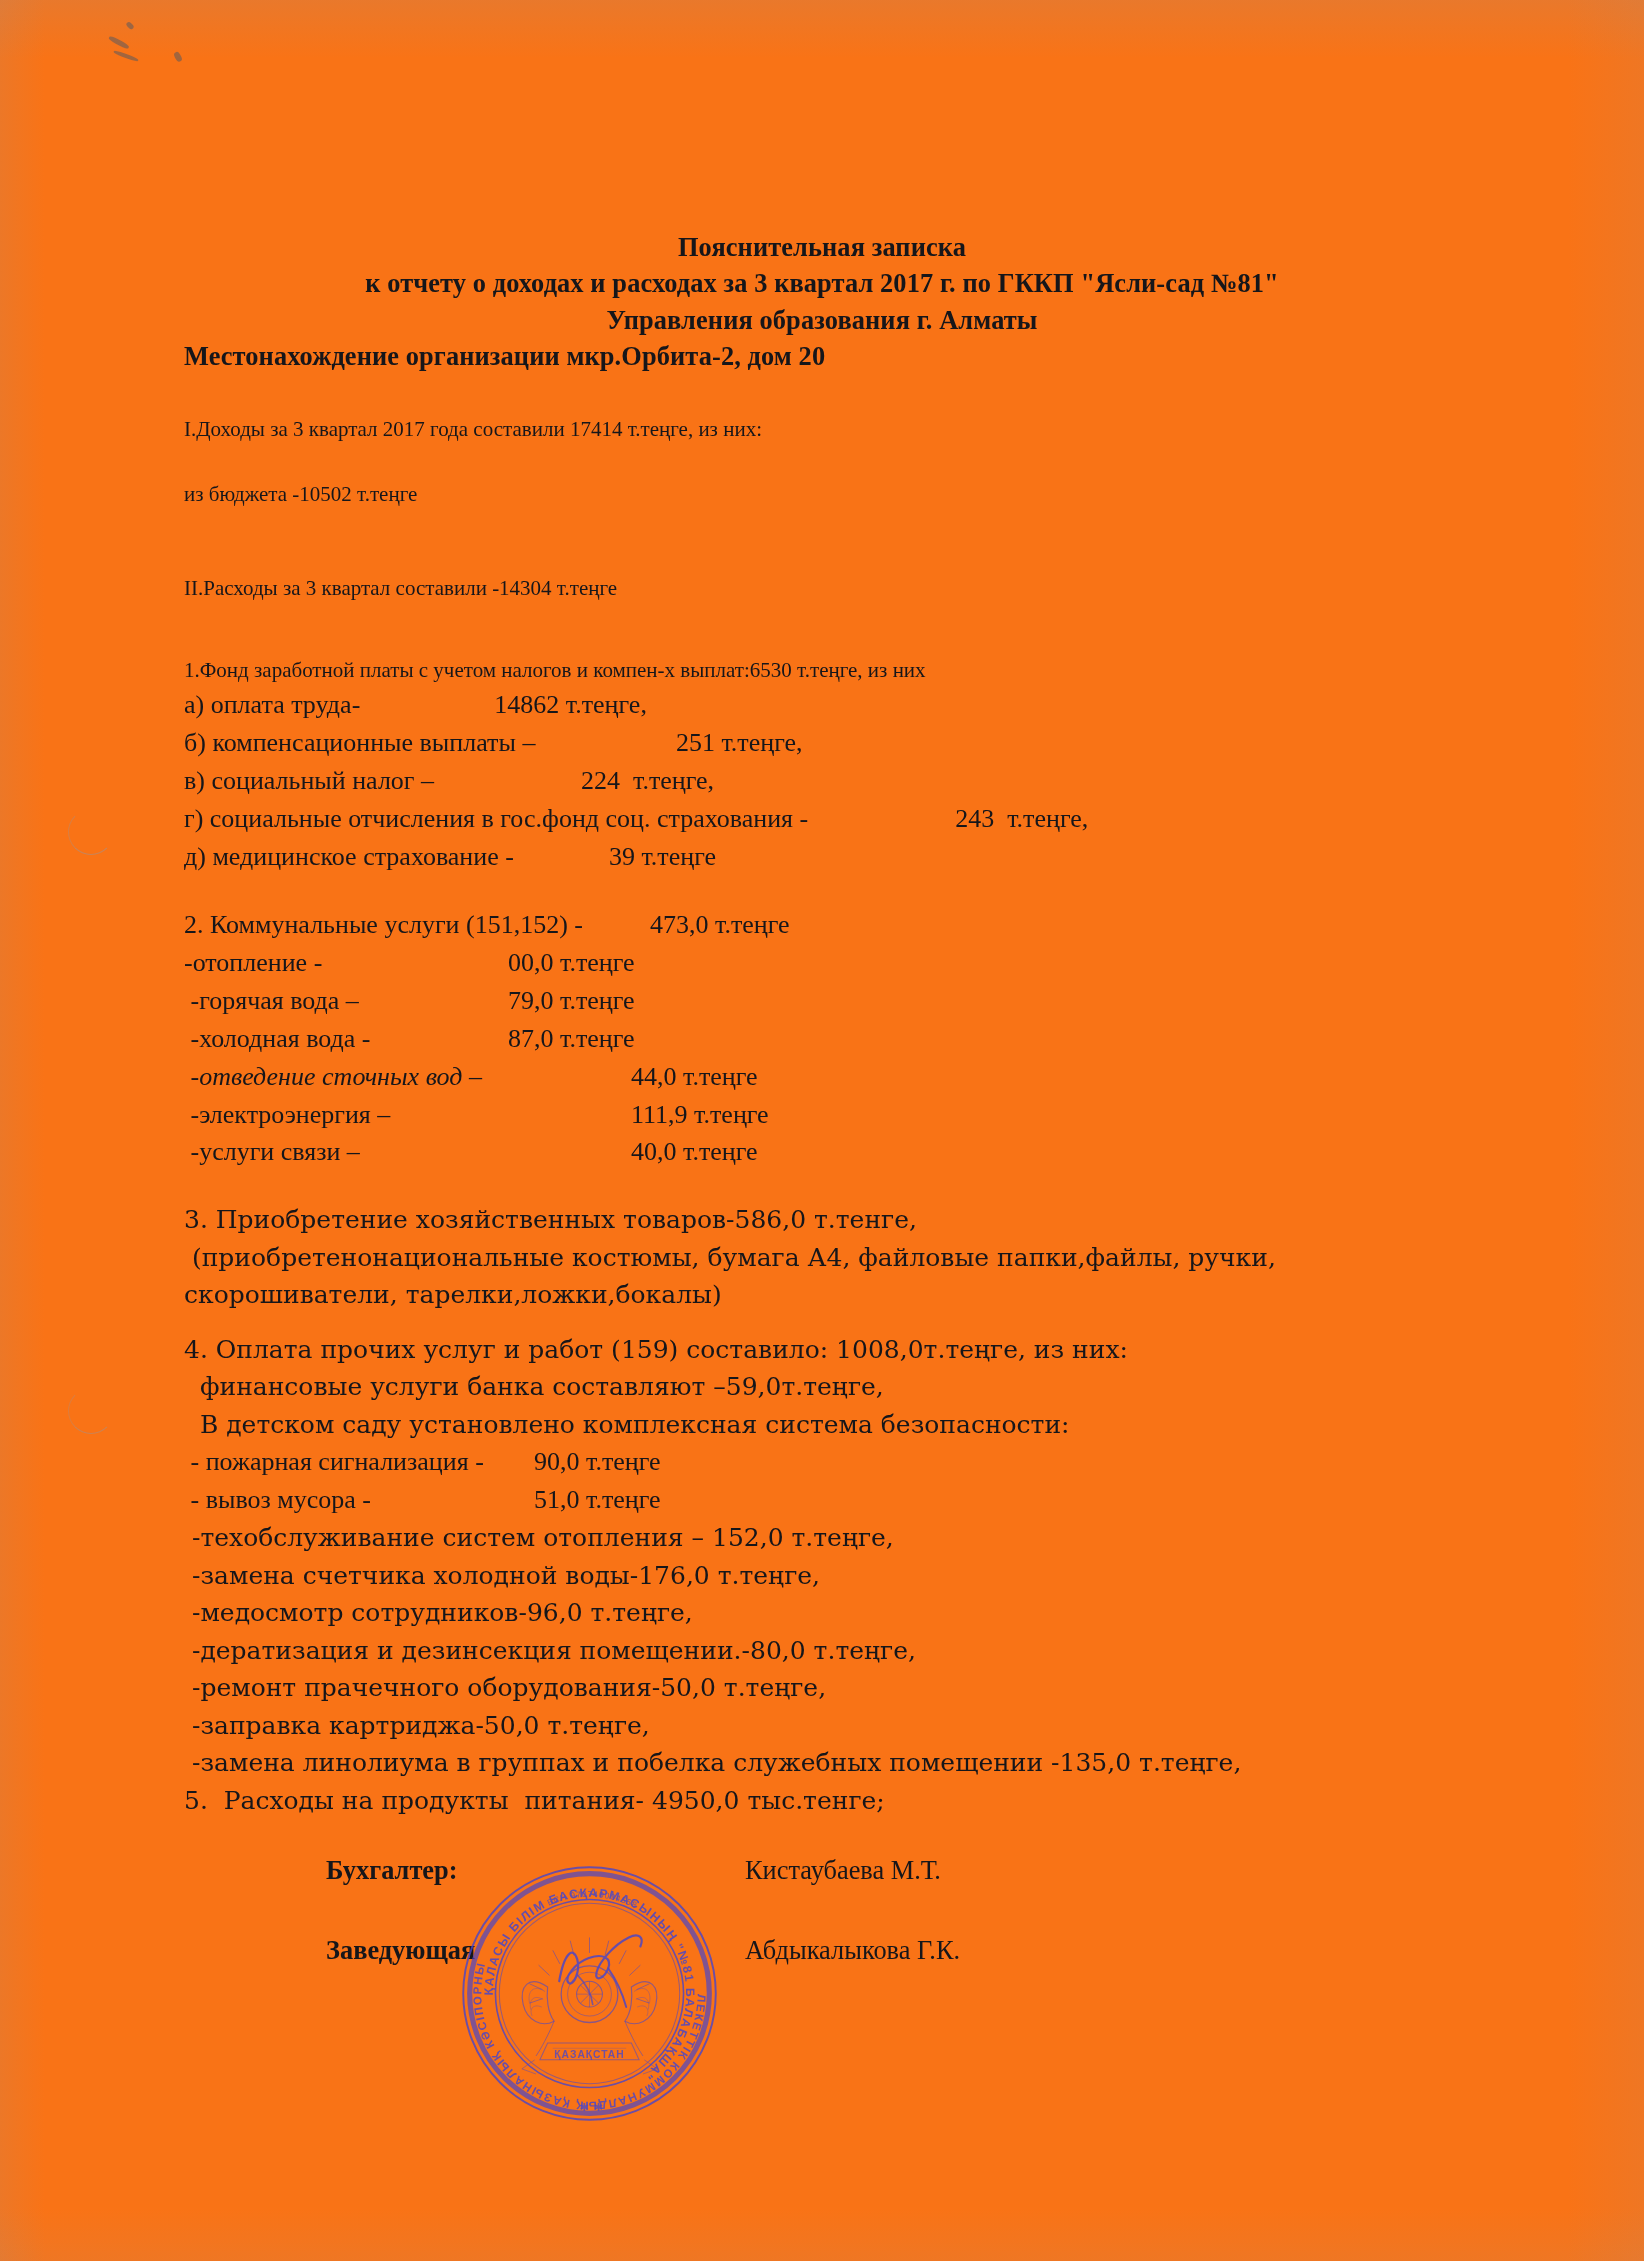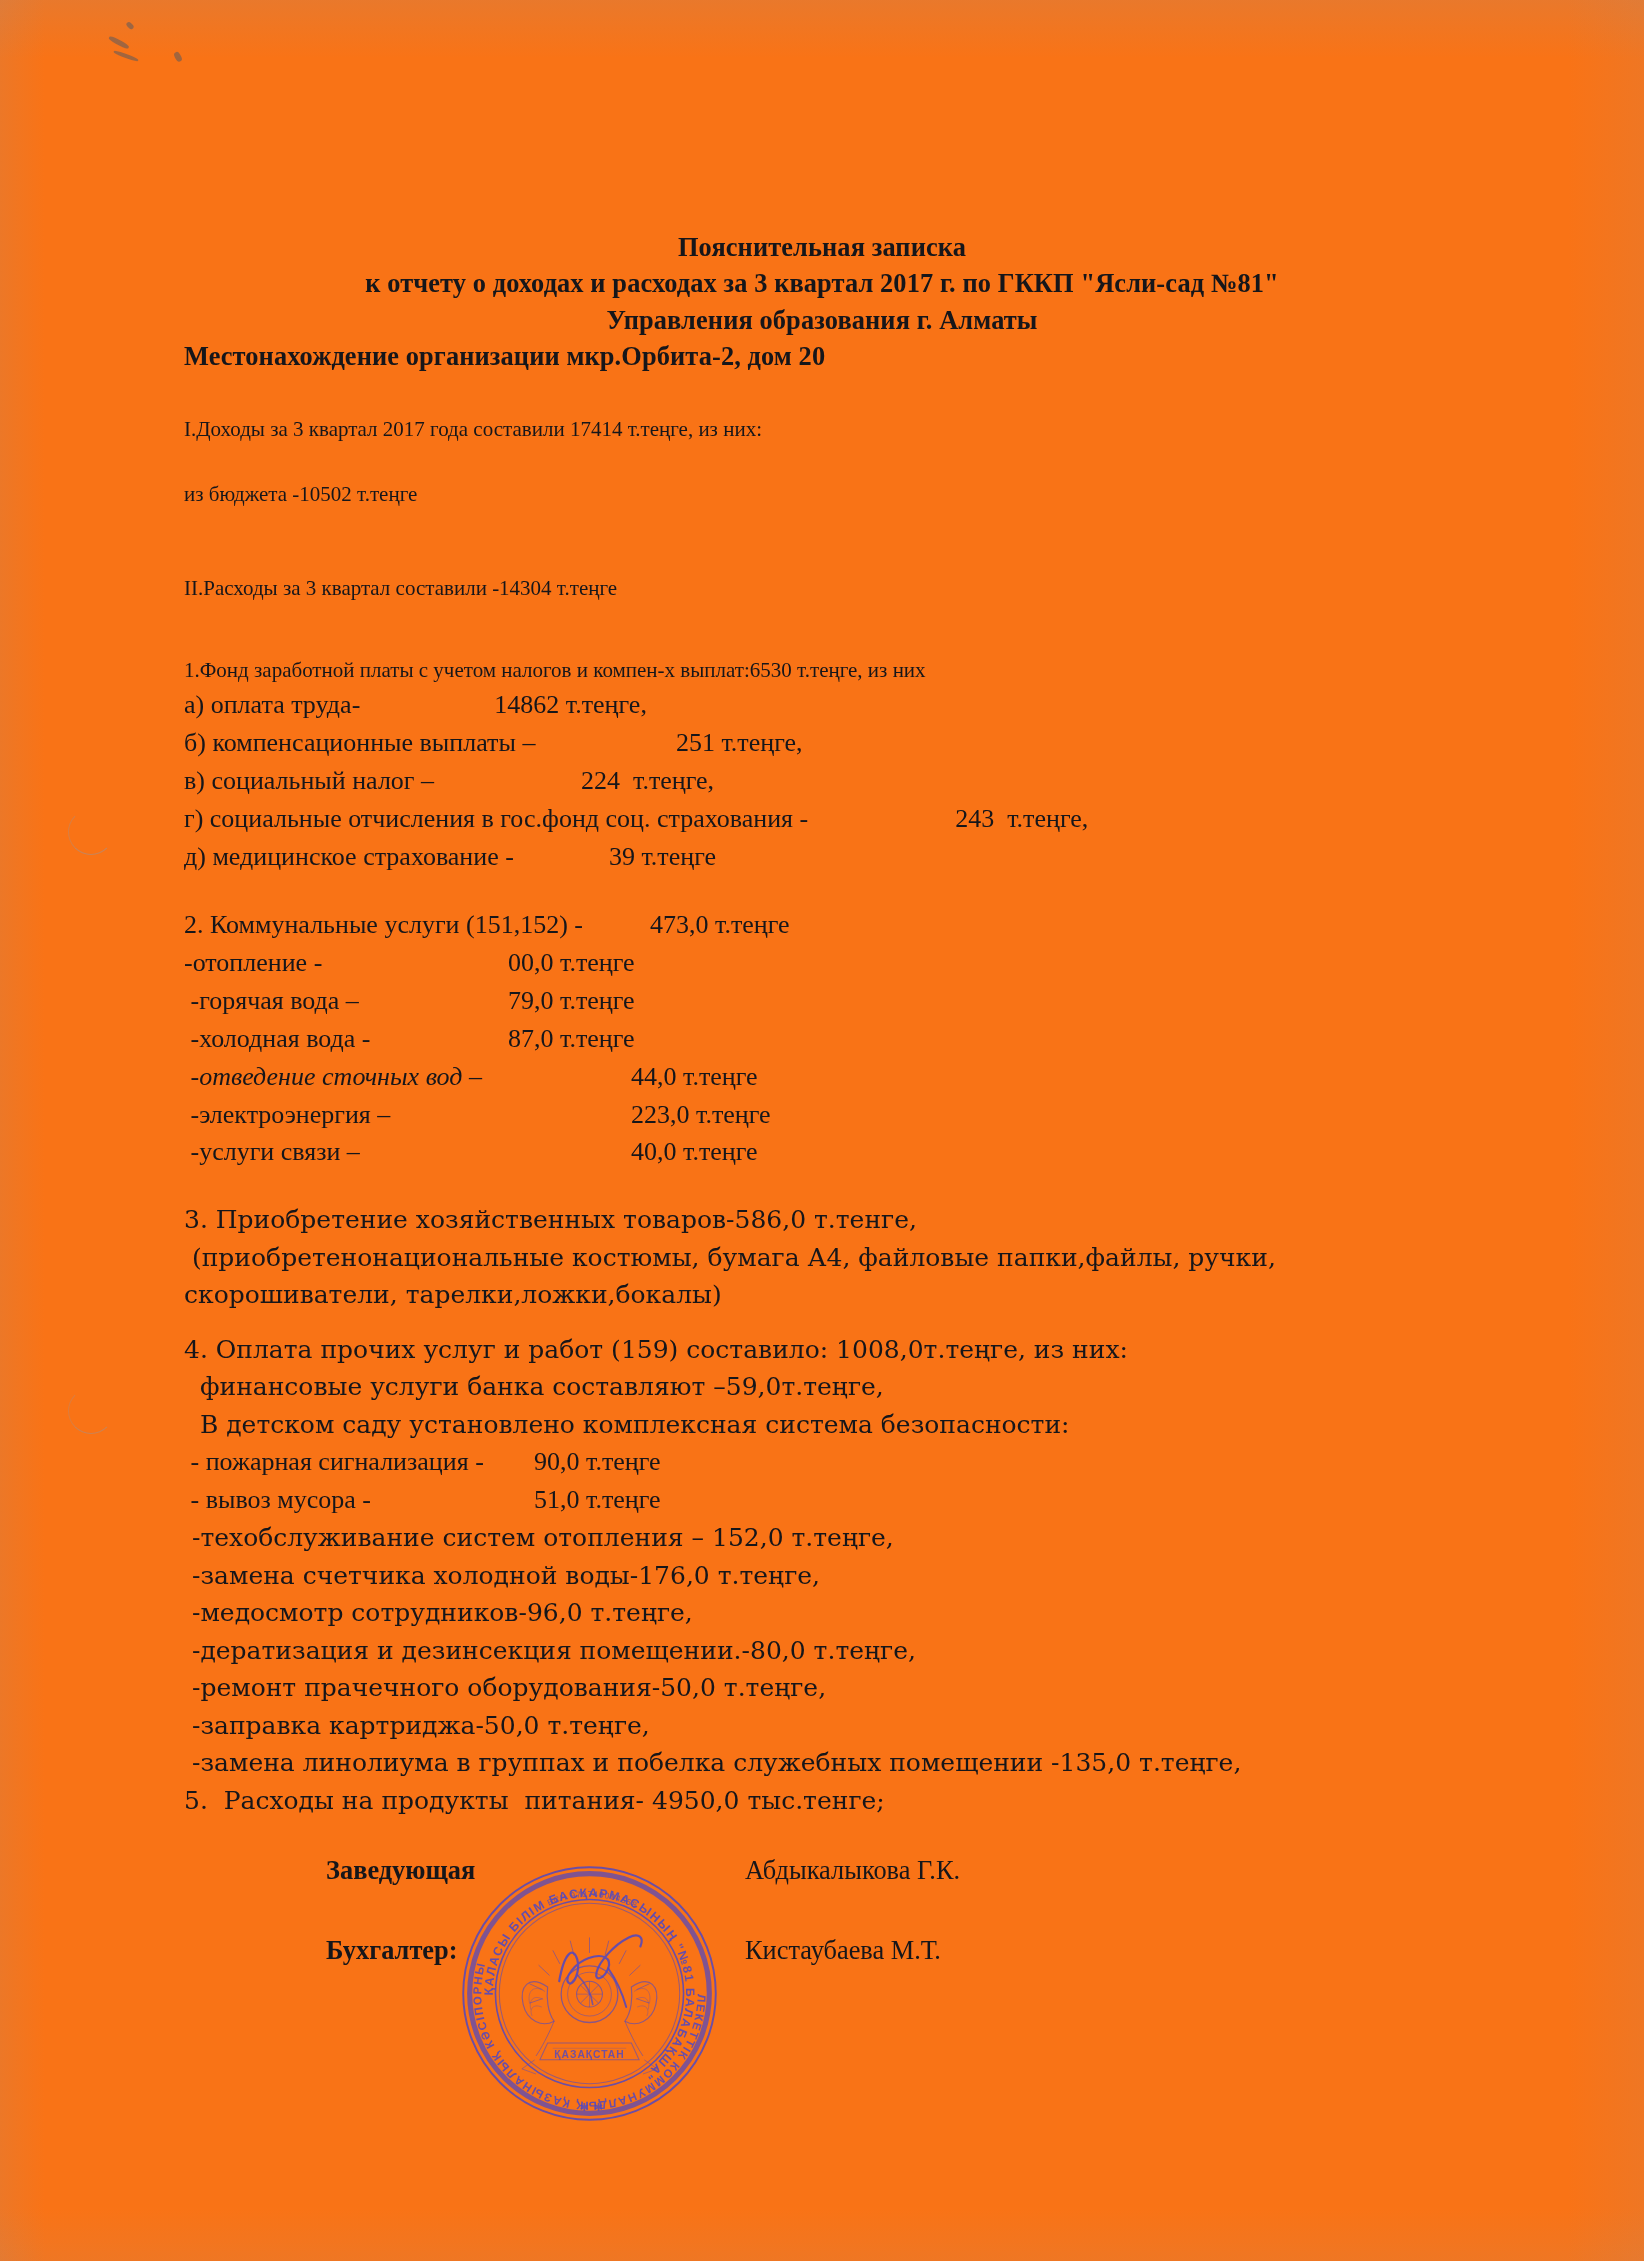--- a/index.html
+++ b/index.html
@@ -220,21 +220,21 @@
     <div class="row">
       <span class="lbl" style="min-width:283px;"> -холодная вода -</span>
       <span class="val">87,0 т.теңге</span>
     </div>
     <div class="row">
       <span class="lbl" style="min-width:406px;font-style:italic;"> -отведение сточных вод –</span>
       <span class="val">44,0 т.теңге</span>
     </div>
     <div class="row">
       <span class="lbl" style="min-width:406px;"> -электроэнергия –</span>
-      <span class="val">223,0 т.теңге</span>
+      <span class="val">111,9 т.теңге</span>
     </div>
     <div class="row">
       <span class="lbl" style="min-width:406px;"> -услуги связи –</span>
       <span class="val">40,0 т.теңге</span>
     </div>
 
     <div class="gap-md"></div>
 
     <div class="alt-font">3. Приобретение хозяйственных товаров-586,0 т.тенге,</div>
     <div class="alt-font"> (приобретенонациональные костюмы, бумага А4, файловые папки,файлы, ручки,</div>
@@ -262,26 +262,26 @@
     <div class="alt-font"> -ремонт прачечного оборудования-50,0 т.теңге,</div>
     <div class="alt-font"> -заправка картриджа-50,0 т.теңге,</div>
     <div class="alt-font"> -замена линолиума в группах и побелка служебных помещении -135,0 т.теңге,</div>
 
     <div class="alt-font">5.  Расходы на продукты  питания- 4950,0 тыс.тенге;</div>
 
   </div>
 
   <div class="sig-block">
     <div class="sig-row">
+      <span class="sig-role">Бухгалтер:</span>
+      <span class="sig-name">Кистаубаева М.Т.</span>
+    </div>
+    <div class="sig-row">
       <span class="sig-role">Заведующая</span>
       <span class="sig-name">Абдыкалыкова Г.К.</span>
-    </div>
-    <div class="sig-row">
-      <span class="sig-role">Бухгалтер:</span>
-      <span class="sig-name">Кистаубаева М.Т.</span>
     </div>
   </div>
 
   <div class="stamp">
     <svg viewBox="0 0 430 430" xmlns="http://www.w3.org/2000/svg">
       <defs>
         <path id="ringOuter" d="M 215,215 m -182,0 a 182,182 0 1,1 364,0 a 182,182 0 1,1 -364,0"></path>
         <path id="ringInner" d="M 215,215 m -150,0 a 150,150 0 1,1 300,0 a 150,150 0 1,1 -300,0"></path>
         <path id="ringBottom" d="M 215,215 m 168,0 a 168,168 0 1,1 -336,0 a 168,168 0 1,1 336,0"></path>
       </defs>

